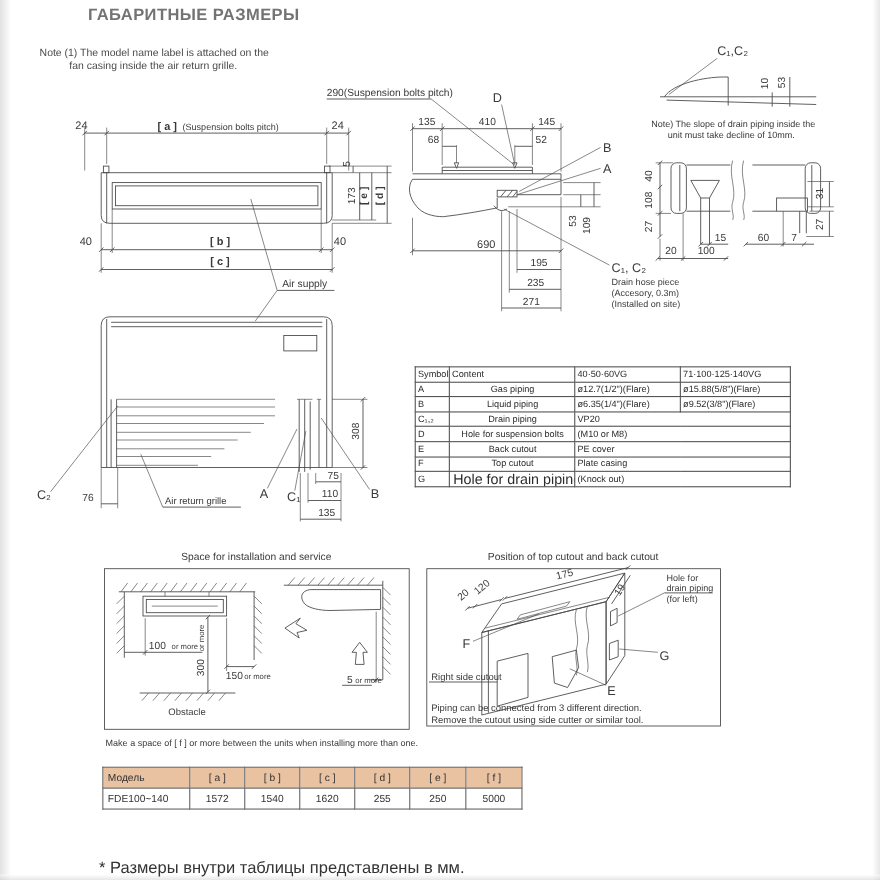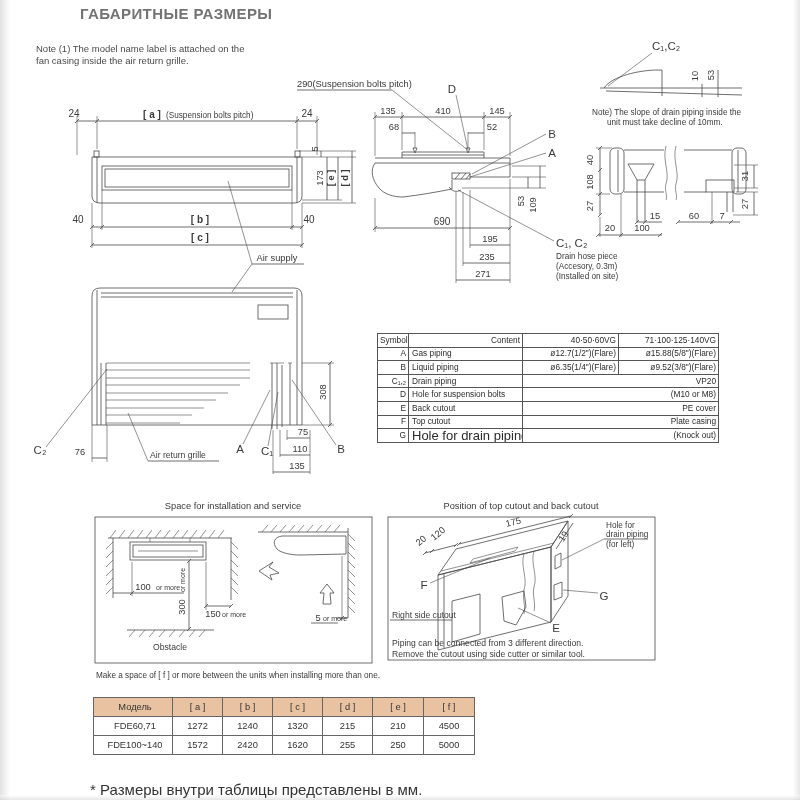--- a/index.html
+++ b/index.html
@@ -1,41 +1,41 @@
 <!DOCTYPE html>
 <html><head>
 <meta charset="utf-8">
 <style>
   html,body{margin:0;padding:0}
   body{width:800px;height:800px;background:#fff;position:relative;overflow:hidden;
        font-family:"Liberation Sans","DejaVu Sans",sans-serif;color:#3c3c3c}
   .abs{position:absolute}
   #title{left:80px;top:5px;font-size:15px;font-weight:bold;color:#737373;letter-spacing:.4px}
   #note1{left:36px;top:43px;font-size:9.5px;line-height:12px;color:#4a4a4a}
-  #note1 .l2{}
+  #note1 .l2{margin-left:27px}
   #footnote{left:90px;top:781px;font-size:15px;color:#333}
   .edge-l{left:0;top:0;width:10px;height:800px;background:linear-gradient(to right,#c9c9c9,#fff);opacity:.55}
   .edge-r{left:793px;top:0;width:7px;height:800px;background:linear-gradient(to left,#cfcfcf,#fff);opacity:.5}
   .edge-b{left:0;top:795px;width:800px;height:5px;background:linear-gradient(to top,#cfcfcf,#fff);opacity:.5}
   svg.draw{position:absolute;left:0;top:0}
   svg text{font-family:"Liberation Sans","DejaVu Sans",sans-serif;fill:#3a3a3a;font-size:10px}
   svg .t8{font-size:8.2px}.t85{font-size:8.6px}.t9{font-size:9.3px}.t11{font-size:11.5px}.bld{font-weight:bold}
   .ln line,.ln path,.ln rect,.ln polygon,.ln polyline{stroke:#4a4a4a;stroke-width:.8;fill:none}
   .ln .thin{stroke-width:.6}
   .ln .wht{fill:#fff}
   table{border-collapse:collapse;table-layout:fixed}
   .sym-table{position:absolute;left:377px;top:333px;width:341px;font-size:8.3px;color:#2b2b2b}
   .sym-table th,.sym-table td{border:1px solid #555;padding:0 2px;height:12.6px;line-height:11px;
-      font-weight:normal;text-align:right;overflow:hidden;white-space:nowrap}
-  .sym-table .lft{text-align:left;padding-left:3px}
+      font-weight:normal;text-align:left;overflow:hidden;white-space:nowrap}
+  .sym-table .lft{text-align:center;padding-left:3px}
   .sym-table .sm{font-size:13px}
   .model-table{position:absolute;left:93px;top:697px;width:381px;font-size:9.3px;color:#333}
   .model-table th,.model-table td{border:1px solid #666;height:18px;text-align:center;font-weight:normal;padding:0;overflow:hidden;white-space:nowrap}
   .model-table .hdr{background:#e9c2a2}
-  .model-table .lft{text-align:center;padding-left:4px}
+  .model-table .lft{text-align:left;padding-left:4px}
 </style>
 </head>
 <body>
 
 <div class="abs edge-l"></div>
 <div class="abs edge-r"></div>
 <div class="abs edge-b"></div>
 
 <div class="abs" id="title">ГАБАРИТНЫЕ РАЗМЕРЫ</div>
 <div class="abs" id="note1">
@@ -543,32 +543,23 @@
       <tr>
     <th class="hdr lft">Модель</th>
     <th class="hdr">[ a ]</th>
     <th class="hdr">[ b ]</th>
     <th class="hdr">[ c ]</th>
     <th class="hdr">[ d ]</th>
     <th class="hdr">[ e ]</th>
     <th class="hdr">[ f ]</th>
   </tr>
   <tr>
-    <td class="lft">FDE60,71</td>
-    <td>1272</td>
-    <td>1240</td>
-    <td>1320</td>
-    <td>215</td>
-    <td>210</td>
-    <td>4500</td>
-  </tr>
-  <tr>
     <td class="lft">FDE100~140</td>
     <td>1572</td>
-    <td>2420</td>
+    <td>1540</td>
     <td>1620</td>
     <td>255</td>
     <td>250</td>
     <td>5000</td>
   </tr>
 </tbody>
   </table>
 
 <div class="abs" id="footnote">* Размеры внутри таблицы представлены в мм.</div>
 

